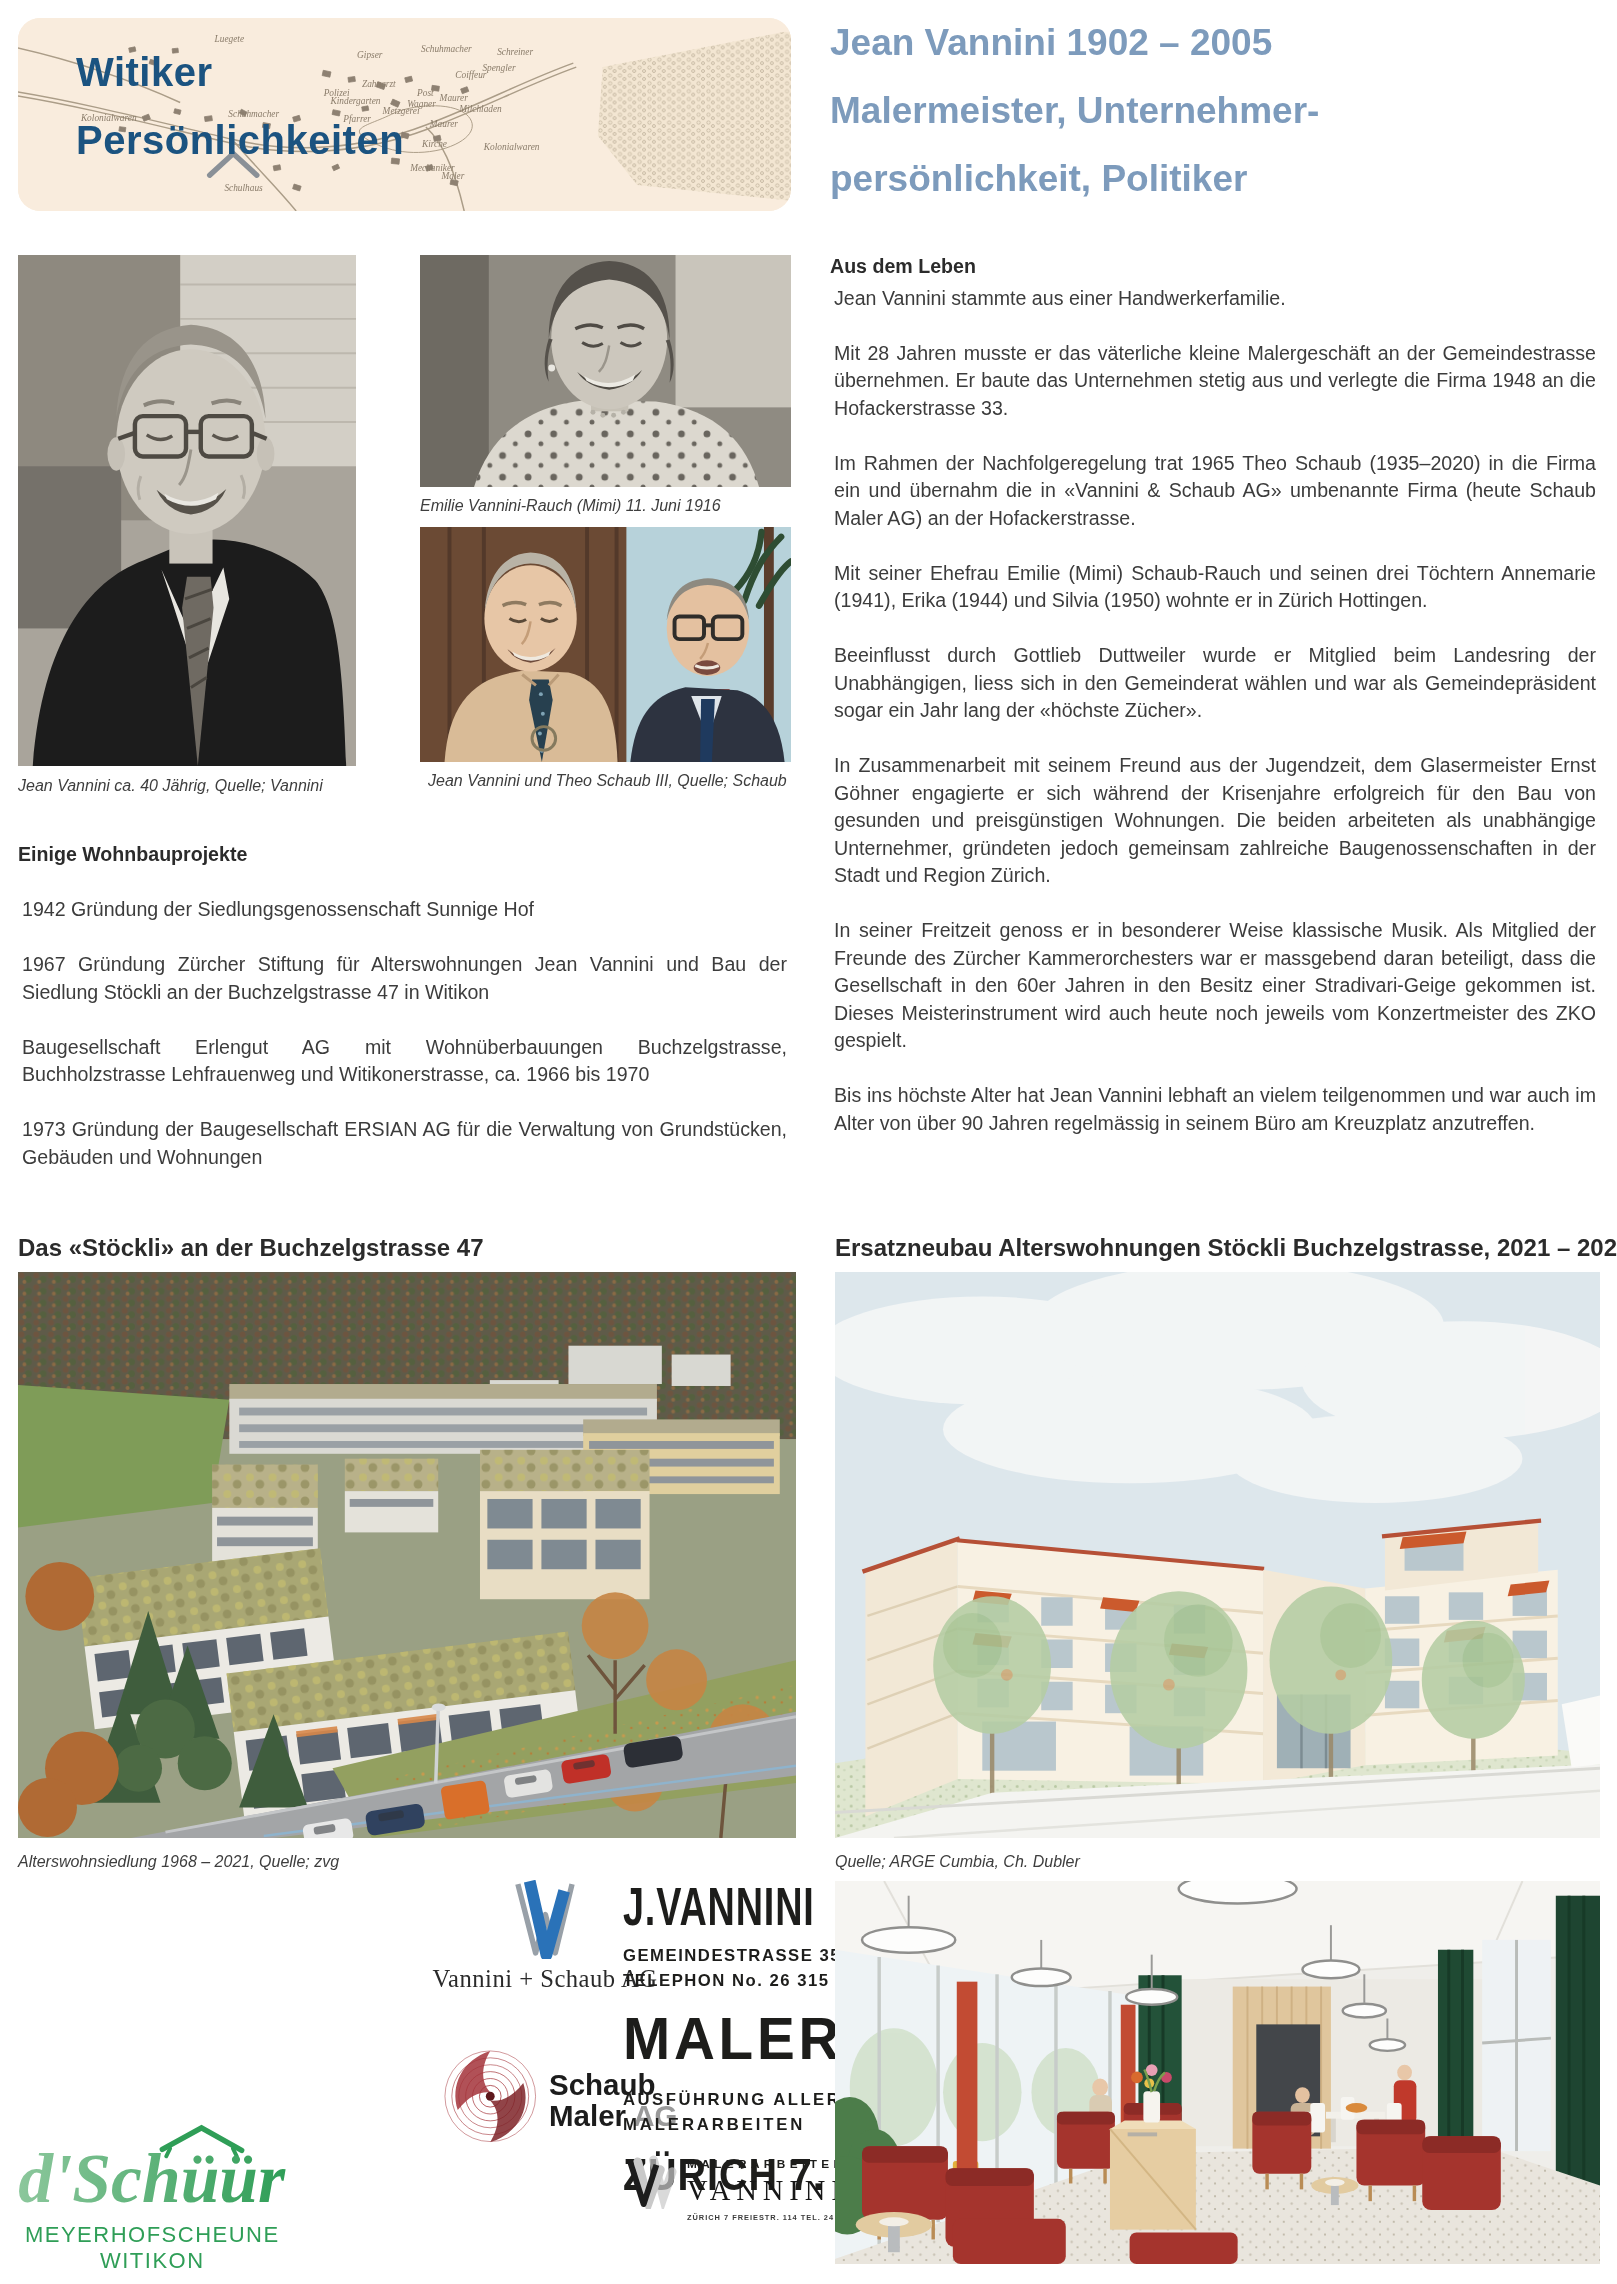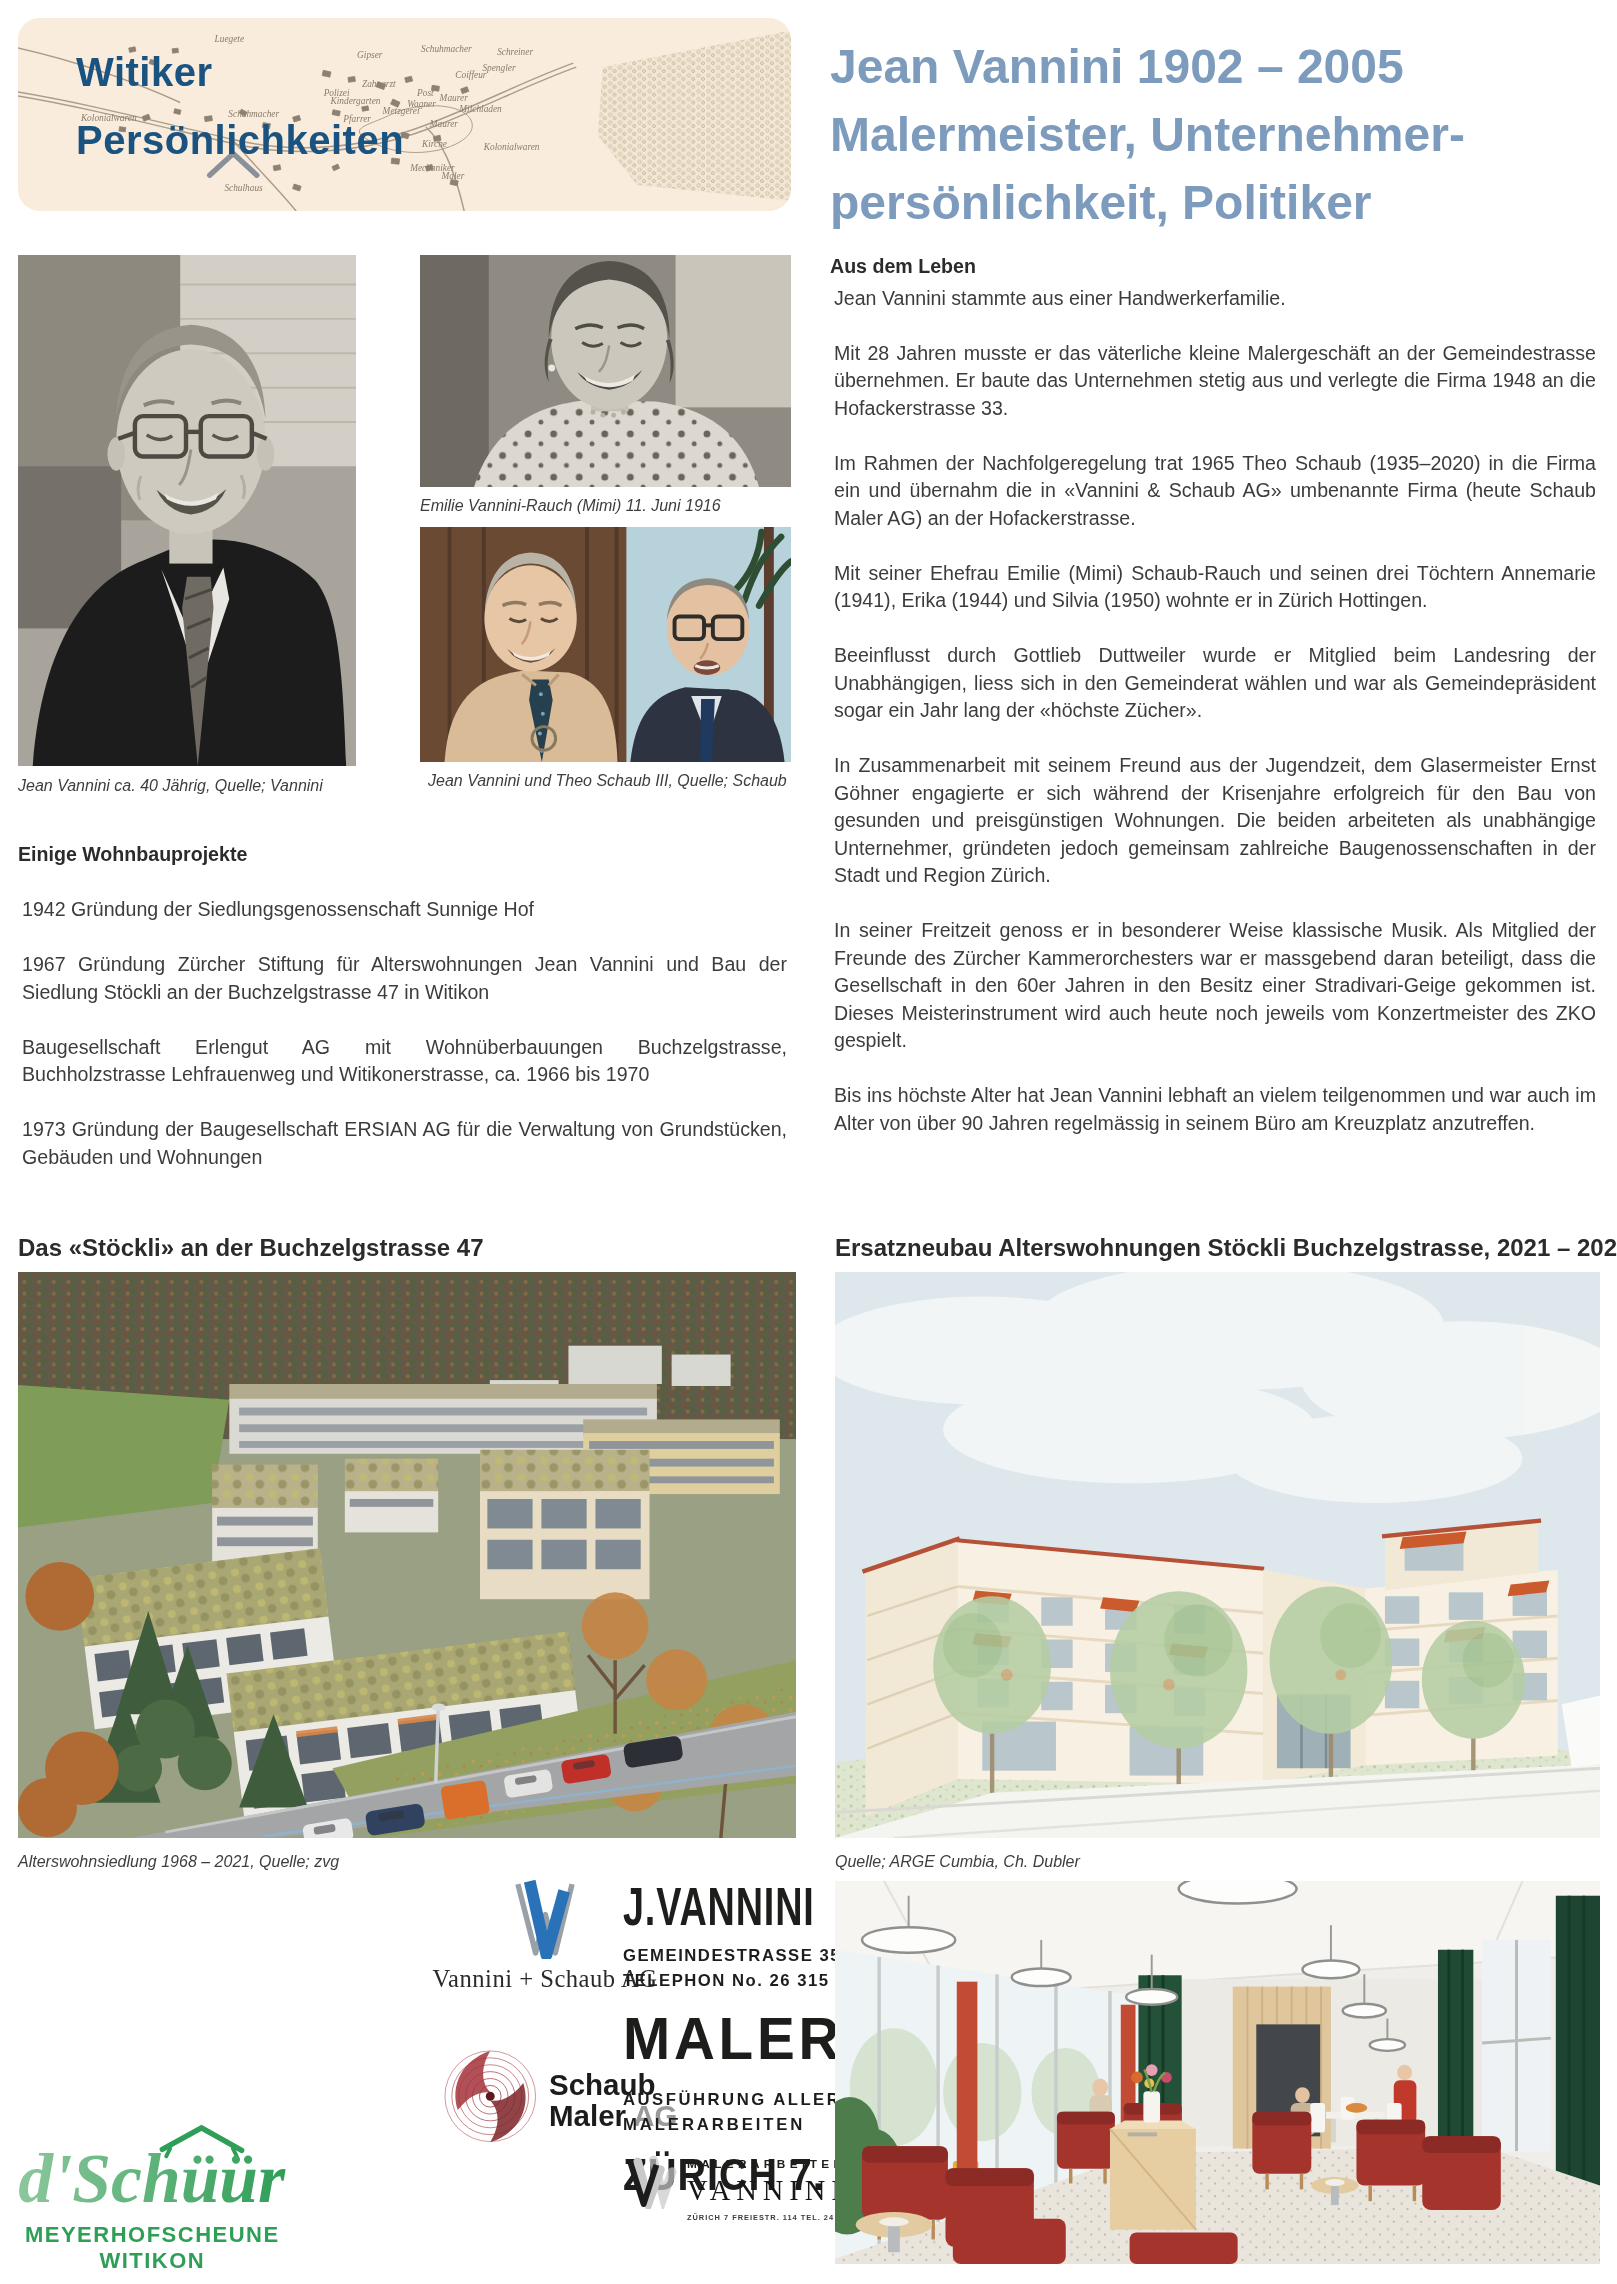--- a/index.html
+++ b/index.html
@@ -7,21 +7,21 @@
           font-family:"Liberation Sans","DejaVu Sans",sans-serif; color:#3c3c3c; overflow:hidden; }
   .abs { position:absolute; }
   svg { display:block; }
 
   
   .banner { left:18px; top:18px; width:773px; height:193px; background:#f9ecdd; overflow:hidden;border-radius:22px; }
   .kicker { left:76px; top:38px; font-weight:bold; font-size:40px; line-height:68px;
             color:#1b5380; letter-spacing:0.5px; }
   .maplbl { font:italic 19px "Liberation Serif",serif; fill:#8a7c6a; }
 
-  .title { left:830px; top:33px; width:776px; font-weight:bold; font-size:48px;
+  .title { left:830px; top:9px; width:776px; font-weight:bold; font-size:37px;
            line-height:68px; color:#7d9bbc; }
 
   
   .photo { overflow:hidden; background:#ddd; }
   .photo svg { width:100%; height:100%; }
 
   .caption { font-style:italic; font-size:16px; color:#3e3e3e; white-space:nowrap; }
 
   .body-text { font-size:19.6px; line-height:27.5px; text-align:justify; color:#3c3c3c; }
   .body-text p { margin:4px; }
@@ -34,21 +34,21 @@
   .schaub-txt { font-size:29.5px; font-weight:bold; color:#1c1c1c; line-height:31px; }
   .schaub-txt .ag { color:#9a9a9a; }
   .adblock { color:#1d1d1b; }
   .ad-name { font-size:45px; font-weight:bold; letter-spacing:1px; transform:scale(0.84,1.18); transform-origin:left top; white-space:nowrap; }
   .ad-small { font-size:16.7px; font-weight:bold; letter-spacing:1.5px; white-space:nowrap; }
   .ad-maler { font-size:59px; font-weight:bold; letter-spacing:3.9px; transform:scale(0.96,1.02); transform-origin:left top; white-space:nowrap; }
   .ad-city { font-size:43px; font-weight:bold; letter-spacing:1px; transform:scale(0.92,1.05); transform-origin:left top; white-space:nowrap; }
   .vlogo-top { font-size:11.8px; font-weight:bold; letter-spacing:4.4px; color:#1d1d1b; white-space:nowrap; }
   .vlogo-name { font-family:"Liberation Serif",serif; font-size:28.5px; letter-spacing:5.9px; color:#161616; white-space:nowrap; }
   .vlogo-foot { font-size:7.4px; font-weight:bold; letter-spacing:1px; color:#3b3b3b; white-space:nowrap; }
-  .green-caps { font-weight:bold; color:#2f9e57; letter-spacing:1.5px; font-size:22px; line-height:25.5px; text-align:center; }
+  .green-caps { font-weight:normal; color:#2f9e57; letter-spacing:1.5px; font-size:22px; line-height:25.5px; text-align:center; }
 </style>
 </head>
 <body>
 
 <div class="page">
 
   <div class="abs banner">
     <svg viewBox="0 0 1573 393" width="773" height="193" preserveAspectRatio="none">
       <defs>
         <pattern id="pf" width="20" height="16" patternUnits="userSpaceOnUse">

